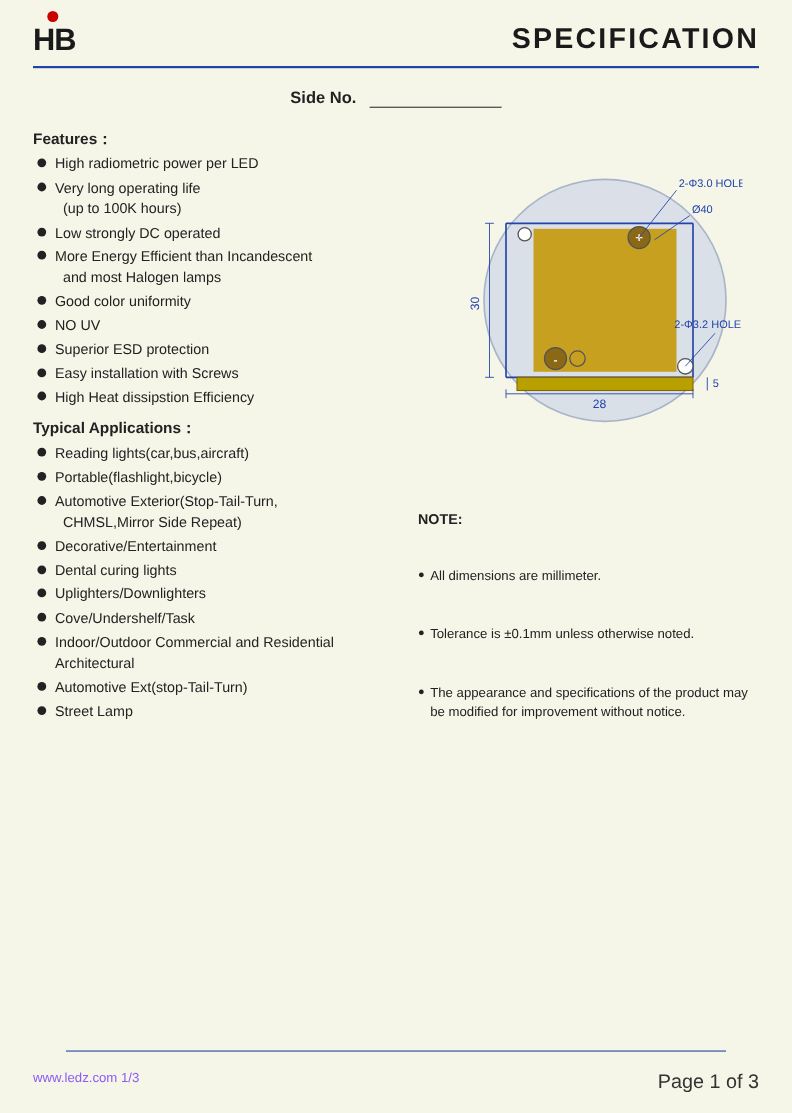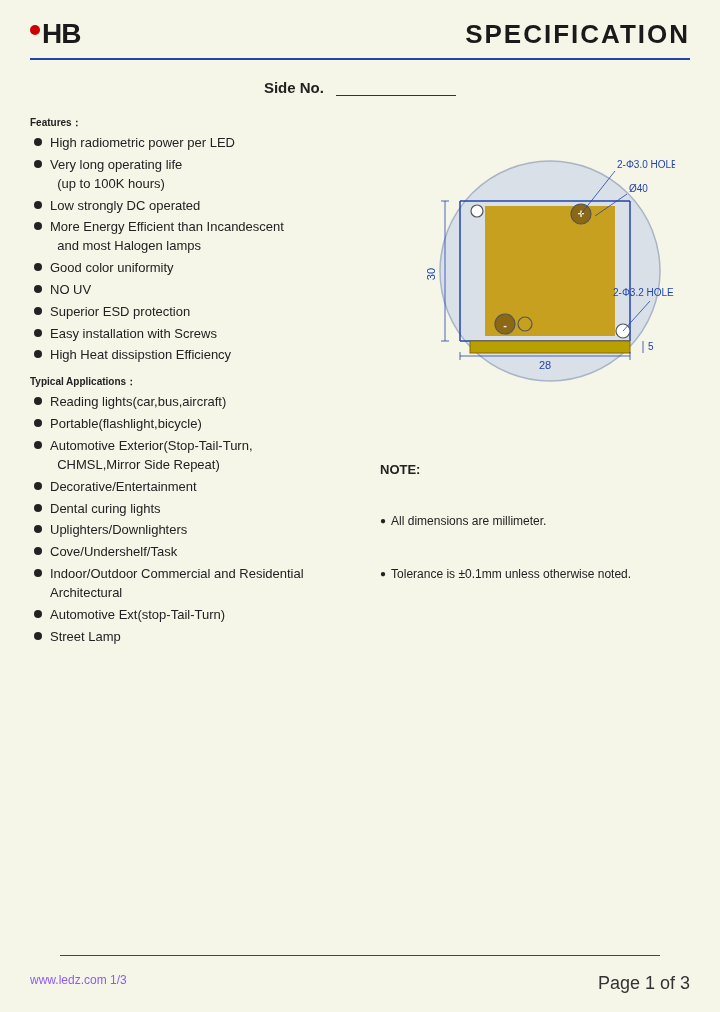--- a/index.html
+++ b/index.html
@@ -21,20 +21,21 @@
     
     .header {
       display: flex;
       align-items: center;
       justify-content: space-between;
       padding: 18px 30px 0 30px;
     }
     .logo {
       display: flex;
       align-items: center;
+      flex-direction: column;
     }
     .logo-dot {
       width: 10px;
       height: 10px;
       background: #cc0000;
       border-radius: 50%;
       margin-right: 2px;
       margin-top: -8px;
     }
     .logo-text {
@@ -79,21 +80,21 @@
       flex: 0 0 340px;
       min-width: 0;
     }
     .right-col {
       flex: 1;
       min-width: 0;
       padding-top: 10px;
     }
     
     .section-title {
-      font-size: 10px;
+      font-size: 14px;
       font-weight: bold;
       margin-top: 10px;
       margin-bottom: 4px;
     }
     .bullet-list {
       list-style: none;
       padding-left: 0;
       margin: 0;
     }
     .bullet-list li {
@@ -328,20 +329,23 @@
 
       <div style="padding: 6px 0 0 0;">
         <div class="notes-title">NOTE:</div>
         <ul class="notes-list">
           <li>
             <span>All dimensions are millimeter.</span>
           </li>
           <li>
             <span>Tolerance is ±0.1mm unless otherwise noted.</span>
           </li>
+          <li>
+            <span>The appearance and specifications of the product may be modified for improvement without notice.</span>
+          </li>
         </ul>
       </div>
     </div>
   </div>
 
   <div class="footer-line" style="position:absolute;bottom:50px;left:30px;right:30px;height:1.5px;background:#2244aa;"></div>
   <div class="footer-content">
     <span class="footer-url">www.ledz.com  1/3</span>
     <span class="footer-page">Page 1 of 3</span>
   </div>

